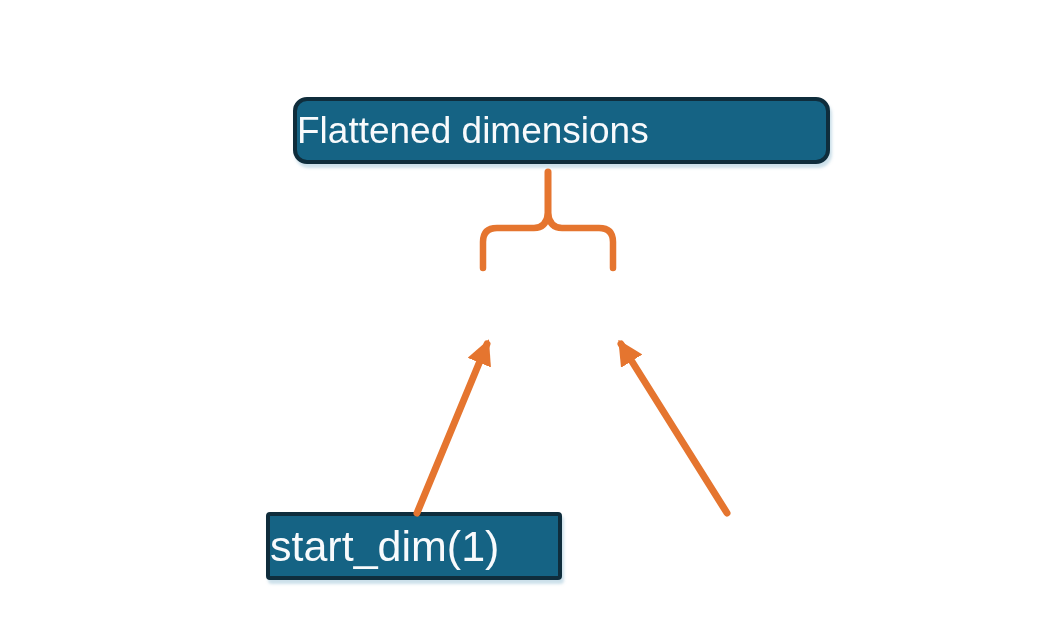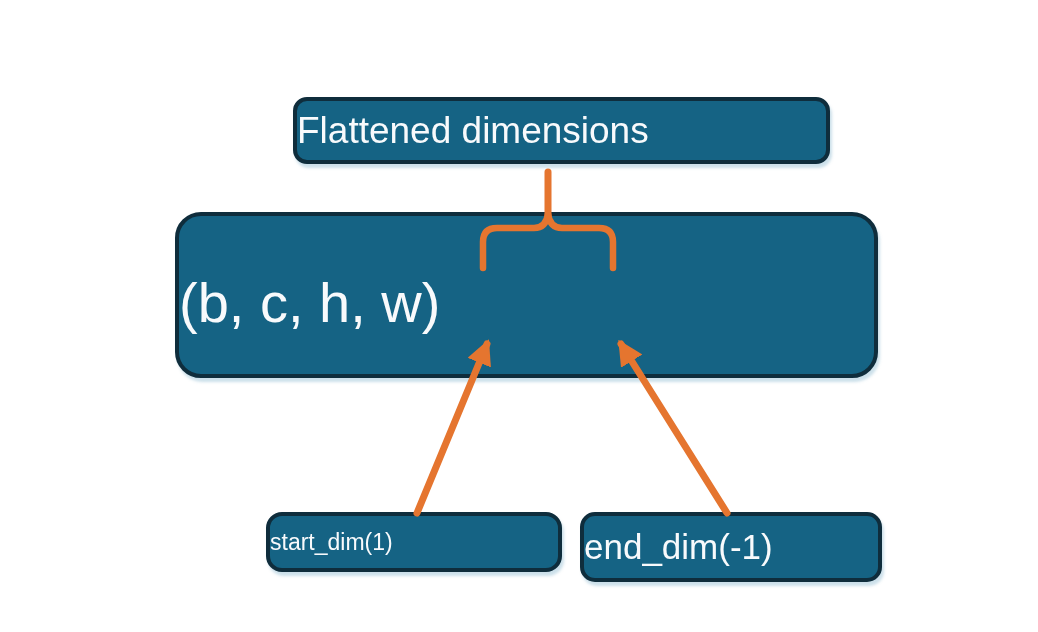--- a/index.html
+++ b/index.html
@@ -40,23 +40,23 @@
   }
   .tensor-box {
     left: 175px; top: 212px;
     width: 703px; height: 166px;
     border-radius: 26px;
     font-size: 56px;
     padding-top: 14px;
   }
   .start-box {
     left: 266px; top: 512px;
-    width: 296px; height: 60px;
-    border-radius: 16px;
-    font-size: 23px;
+    width: 296px; height: 68px;
+    border-radius: 4px;
+    font-size: 43px;
   }
   .end-box {
     left: 580px; top: 512px;
     width: 302px; height: 70px;
     border-radius: 15px;
     font-size: 35px;
   }
   .overlay {
     position: absolute;
     left: 0; top: 0;
@@ -76,31 +76,25 @@
 </style>
 </head>
 <body>
 
 <div class="canvas">
 
   <div class="box top-box">
     <span>Flattened dimensions</span>
   </div>
 
-  <div class="box tensor-box">
-    <span>(b, c, h, w)</span>
-  </div>
 
   <div class="box start-box">
     <span>start_dim(1)</span>
   </div>
 
-  <div class="box end-box">
-    <span>end_dim(-1)</span>
-  </div>
 
   <svg class="overlay" viewBox="0 0 1038 632" xmlns="http://www.w3.org/2000/svg">
     <defs>
       <marker id="arrowhead" viewBox="0 0 10 10" refX="8" refY="5" markerWidth="3.6" markerHeight="3.6" orient="auto-start-reverse">
         <path class="fill-orange" d="M 0 0 L 10 5 L 0 10 z"></path>
       </marker>
     </defs>
 
     <path class="stroke-orange" stroke-width="7" d="M 548 172 L 548 216"></path>
 

